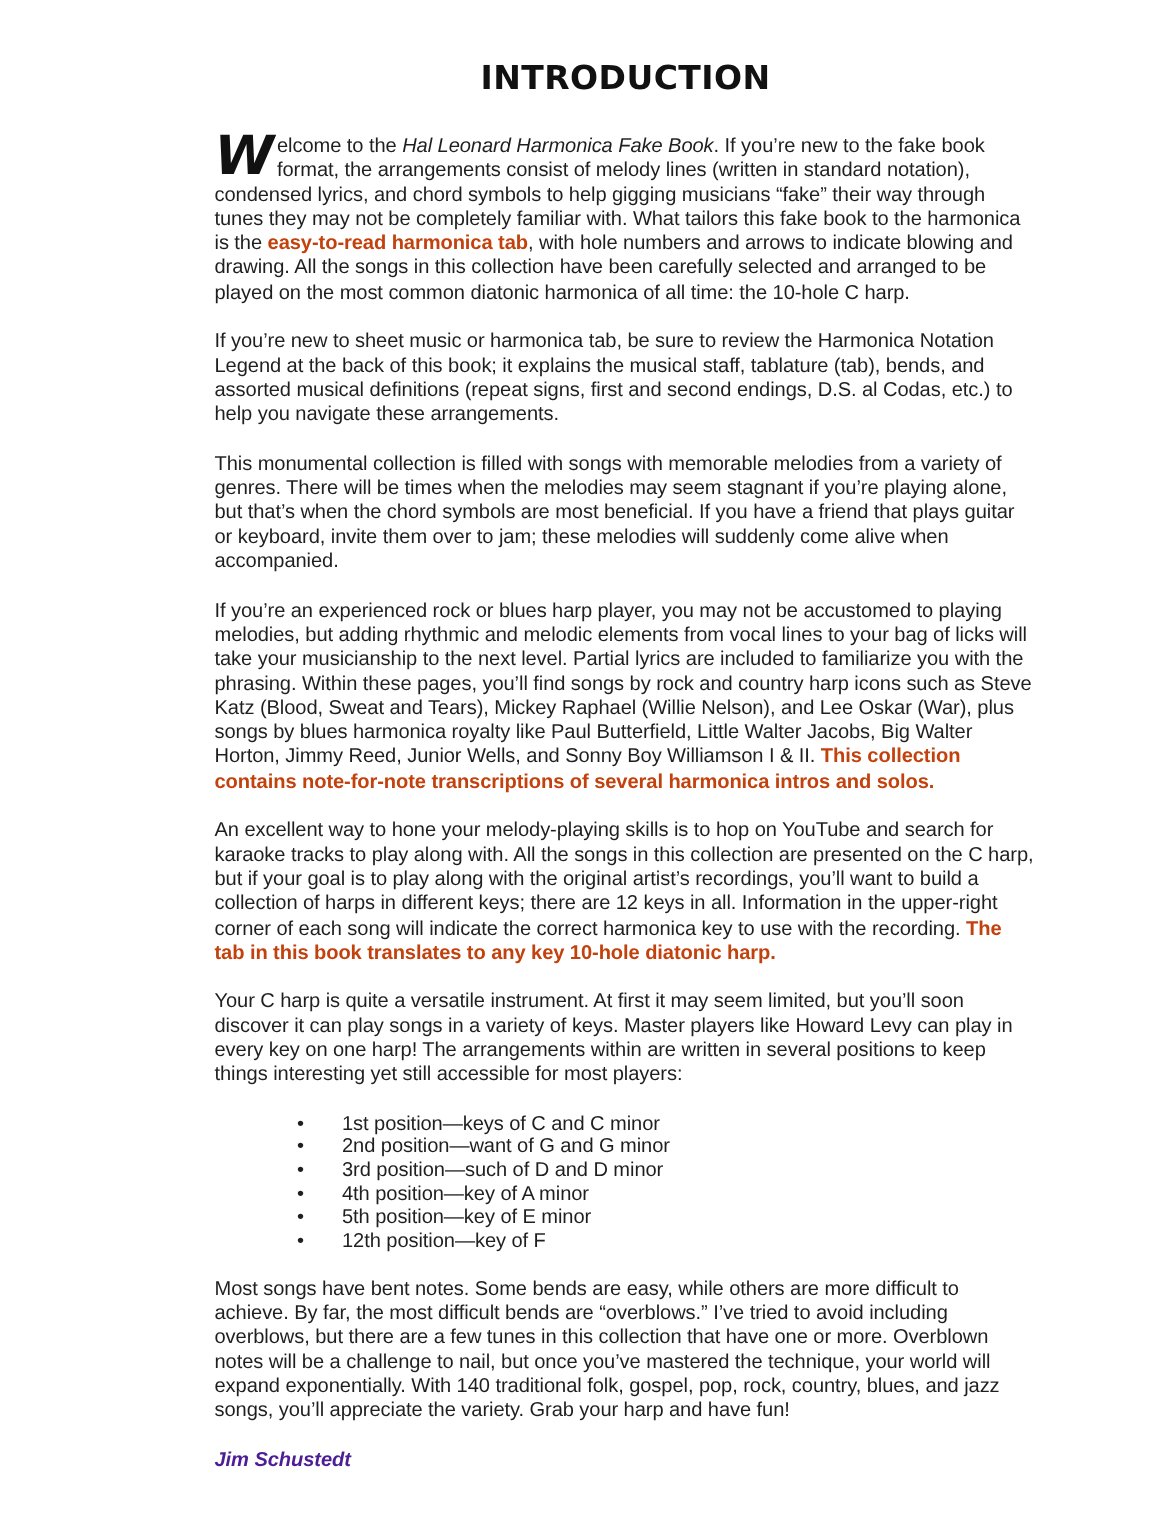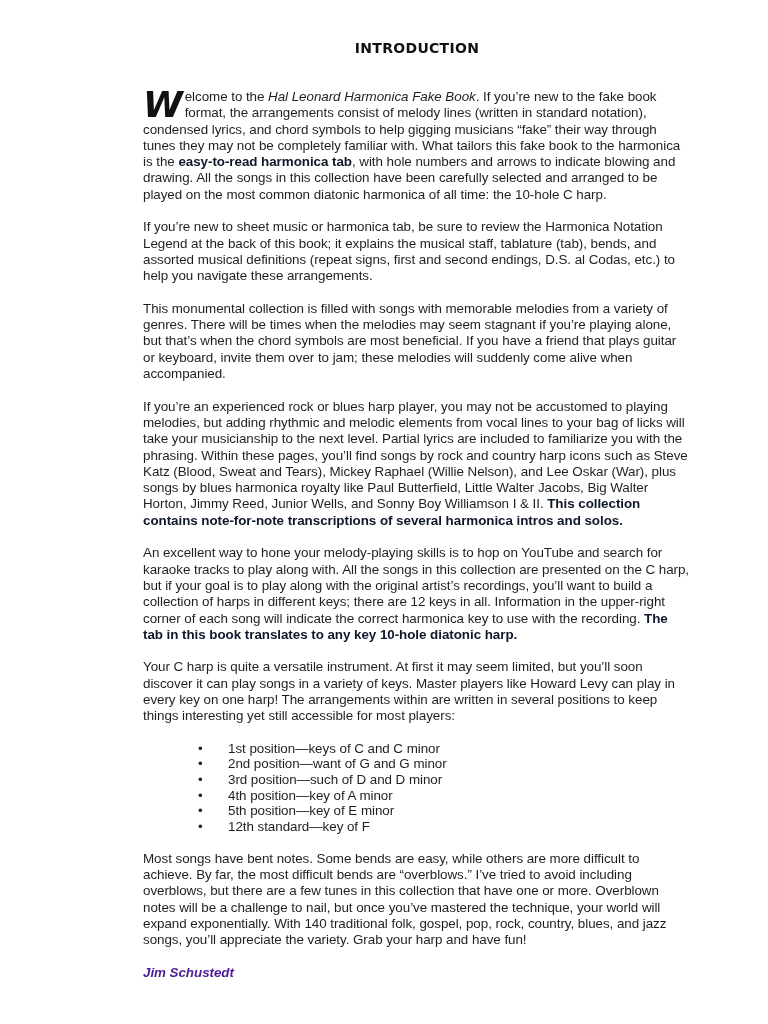--- a/index.html
+++ b/index.html
@@ -22,21 +22,21 @@
       width: 548px;
     }
     .title {
       position: absolute;
       top: 40px;
       left: 0;
       width: 548px;
       text-align: center;
       font-family: "DejaVu Sans", sans-serif;
       font-weight: bold;
-      font-size: 14px;
+      font-size: 22px;
       letter-spacing: 0.3px;
       color: #111111;
       margin: 0;
     }
     .body-text {
       position: absolute;
       top: 89px;
       left: 0;
       width: 548px;
       font-size: 13.4px;
@@ -49,21 +49,21 @@
     .drop-cap {
       float: left;
       font-family: "DejaVu Sans", sans-serif;
       font-weight: bold;
       font-style: italic;
       font-size: 36px;
       line-height: 30px;
       margin: 1px 2px 0 0;
       color: #111111;
     }
-    .b { font-weight: bold; color: #0f172a; }
+    .b { font-weight: bold; color: #c2410c; }
     .i { font-style: italic; margin-top: 48px; }
     ul.positions {
       list-style: none;
       margin: 0 0 16.3px 0;
       padding: 0;
     }
     ul.positions li {
       position: relative;
       padding-left: 85px;
       line-height: 15.6px;
@@ -99,20 +99,20 @@
     <p><span>An excellent way to hone your melody-playing skills is to hop on YouTube and search for karaoke tracks to play along with. All the songs in this collection are presented on the C harp, but if your goal is to play along with the original artist’s recordings, you’ll want to build a collection of harps in different keys; there are 12 keys in all. Information in the upper-right corner of each song will indicate the correct harmonica key to use with the recording. </span><span class="b">The tab in this book translates to any key 10-hole diatonic harp.</span></p>
 
     <p>Your C harp is quite a versatile instrument. At first it may seem limited, but you’ll soon discover it can play songs in a variety of keys. Master players like Howard Levy can play in every key on one harp! The arrangements within are written in several positions to keep things interesting yet still accessible for most players:</p>
 
     <ul class="positions">
       <li><span class="bullet">•</span><span>1st position—keys of C and C minor</span></li>
       <li><span class="bullet">•</span><span>2nd position—want of G and G minor</span></li>
       <li><span class="bullet">•</span><span>3rd position—such of D and D minor</span></li>
       <li><span class="bullet">•</span><span>4th position—key of A minor</span></li>
       <li><span class="bullet">•</span><span>5th position—key of E minor</span></li>
-      <li><span class="bullet">•</span><span>12th standard—key of F</span></li>
+      <li><span class="bullet">•</span><span>12th position—key of F</span></li>
     </ul>
 
     <p>Most songs have bent notes. Some bends are easy, while others are more difficult to achieve. By far, the most difficult bends are “overblows.” I’ve tried to avoid including overblows, but there are a few tunes in this collection that have one or more. Overblown notes will be a challenge to nail, but once you’ve mastered the technique, your world will expand exponentially. With 140 traditional folk, gospel, pop, rock, country, blues, and jazz songs, you’ll appreciate the variety. Grab your harp and have fun!</p>
 
     <p class="signature">Jim Schustedt</p>
   </div>
 </div>
 
 </body></html>

